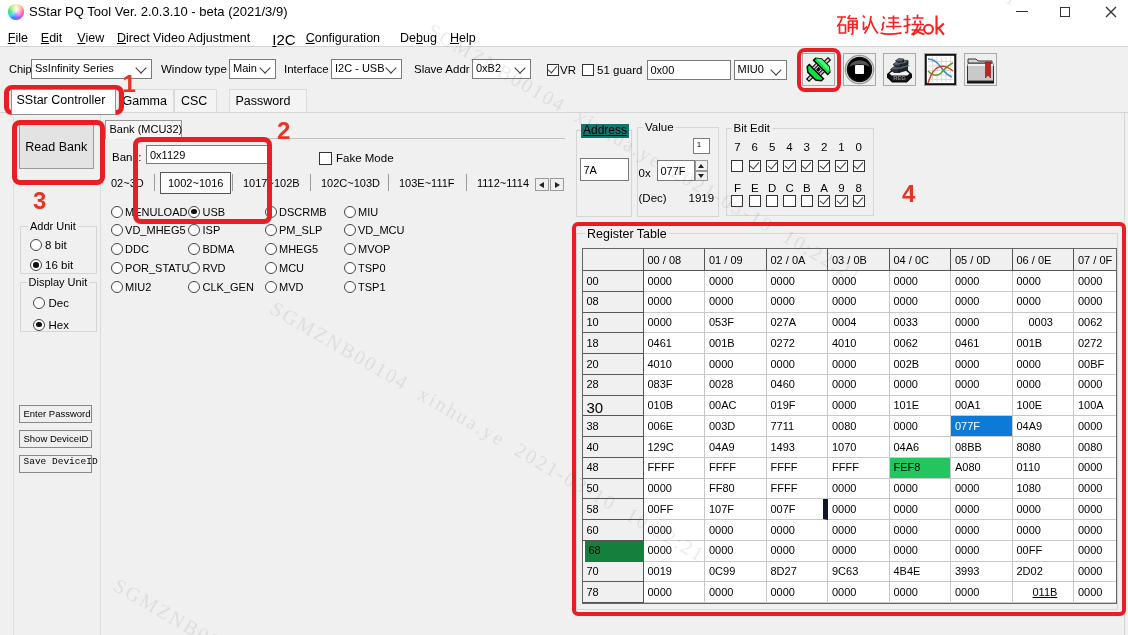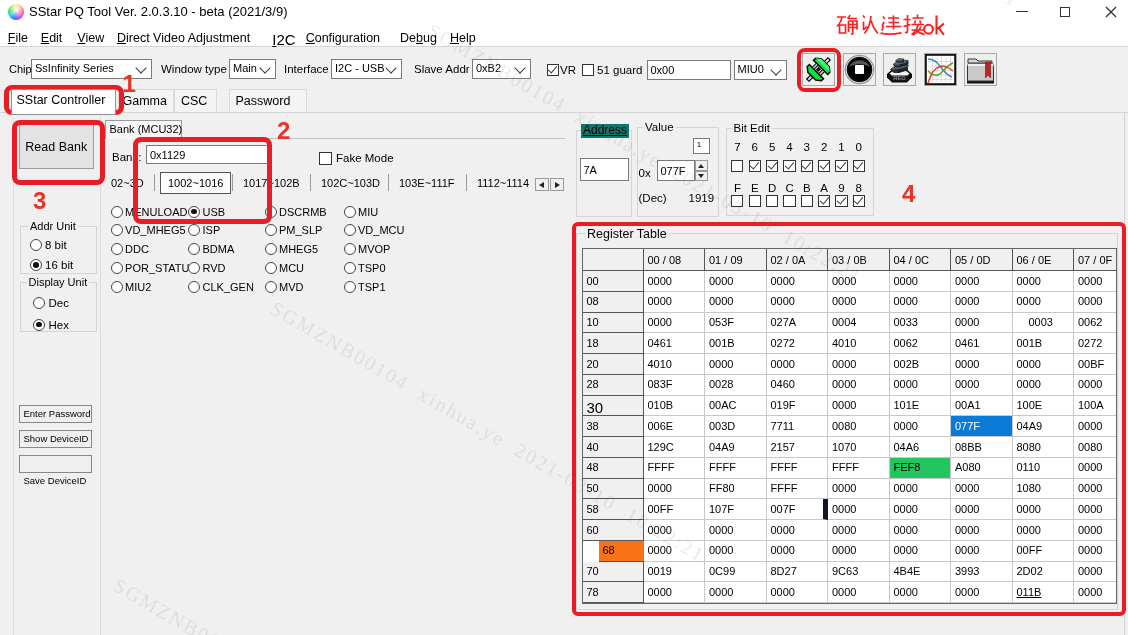--- a/index.html
+++ b/index.html
@@ -149,21 +149,21 @@
 <div style="position:absolute;left:33.0px;top:297.0px;width:12px;height:12px;border:1px solid #444;border-radius:50%;background:#fff;box-sizing:border-box;"></div>
 <div style="position:absolute;left:48.5px;top:297px;font-size:11.5px;color:#000;white-space:pre;">Dec</div>
 <div style="position:absolute;left:33.0px;top:318.5px;width:12px;height:12px;border:1px solid #444;border-radius:50%;background:#fff;box-sizing:border-box;"></div>
 <div style="position:absolute;left:36.2px;top:321.7px;width:5.6px;height:5.6px;border-radius:50%;background:#111;"></div>
 <div style="position:absolute;left:48.5px;top:318.5px;font-size:11.5px;color:#000;white-space:pre;">Hex</div>
 <div style="position:absolute;left:19px;top:404.5px;width:73px;height:18px;background:#efefef;border:1px solid #888;box-sizing:border-box;"></div>
 <div style="position:absolute;left:23.5px;top:409.0px;font-size:9.5px;color:#000;white-space:pre;">Enter Password</div>
 <div style="position:absolute;left:19px;top:429.5px;width:73px;height:18px;background:#efefef;border:1px solid #888;box-sizing:border-box;"></div>
 <div style="position:absolute;left:23.5px;top:434.0px;font-size:9.5px;color:#000;white-space:pre;">Show DeviceID</div>
 <div style="position:absolute;left:19px;top:455px;width:73px;height:18px;background:#efefef;border:1px solid #888;box-sizing:border-box;"></div>
-<div style="position:absolute;left:23.5px;top:476px;font-size:9.5px;color:#000;white-space:pre;">Save DeviceID</div>
+<div style="position:absolute;left:23.5px;top:457px;font-size:9.5px;color:#000;white-space:pre;font-family:Liberation Mono, monospace;">Save DeviceID</div>
 <div style="position:absolute;left:104px;top:138px;width:461px;height:0;border-top:1px solid #c2c2c2;"></div>
 <div style="position:absolute;left:105px;top:120px;width:77px;height:18.5px;background:#f6f6f6;border:1px solid #999;border-bottom:none;box-sizing:border-box;"></div>
 <div style="position:absolute;left:109.5px;top:123px;font-size:11px;color:#000;white-space:pre;">Bank (MCU32)</div>
 <div style="position:absolute;left:112px;top:150.5px;font-size:11.5px;color:#000;white-space:pre;">Bank:</div>
 <div style="position:absolute;left:146px;top:144.5px;width:121.5px;height:19.5px;background:#fff;border:1px solid #7a7a7a;box-sizing:border-box;"></div>
 <div style="position:absolute;left:150px;top:148.5px;font-size:11px;color:#000;white-space:pre;">0x1129</div>
 <div style="position:absolute;left:319px;top:151.5px;width:13px;height:13px;background:#fff;border:1px solid #333;box-sizing:border-box;"></div>
 <div style="position:absolute;left:336px;top:152px;font-size:11.5px;color:#000;white-space:pre;">Fake Mode</div>
 <div style="position:absolute;left:111px;top:177px;font-size:11px;color:#000;white-space:pre;">02~3D</div>
 <div style="position:absolute;left:154px;top:174px;width:0;height:17px;border-left:1px solid #9a9a9a;"></div>
@@ -365,21 +365,21 @@
     <div style="position:absolute;left:122.5px;top:167.25px;width:61.5px;height:20.75px;background:#fff;color:#000;border-right:1px solid #c8c8c8;border-bottom:1px solid #c8c8c8;box-sizing:border-box;font-size:11px;padding-top:3.5px;padding-left:4px;">003D</div>
     <div style="position:absolute;left:184.0px;top:167.25px;width:61.5px;height:20.75px;background:#fff;color:#000;border-right:1px solid #c8c8c8;border-bottom:1px solid #c8c8c8;box-sizing:border-box;font-size:11px;padding-top:3.5px;padding-left:4px;">7711</div>
     <div style="position:absolute;left:245.5px;top:167.25px;width:61.5px;height:20.75px;background:#fff;color:#000;border-right:1px solid #c8c8c8;border-bottom:1px solid #c8c8c8;box-sizing:border-box;font-size:11px;padding-top:3.5px;padding-left:4px;">0080</div>
     <div style="position:absolute;left:307.0px;top:167.25px;width:61.5px;height:20.75px;background:#fff;color:#000;border-right:1px solid #c8c8c8;border-bottom:1px solid #c8c8c8;box-sizing:border-box;font-size:11px;padding-top:3.5px;padding-left:4px;">0000</div>
     <div style="position:absolute;left:368.5px;top:167.25px;width:61.5px;height:20.75px;background:#0c7bd8;color:#fff;border-right:1px solid #c8c8c8;border-bottom:1px solid #c8c8c8;box-sizing:border-box;font-size:11px;padding-top:3.5px;padding-left:4px;">077F</div>
     <div style="position:absolute;left:430.0px;top:167.25px;width:61.5px;height:20.75px;background:#fff;color:#000;border-right:1px solid #c8c8c8;border-bottom:1px solid #c8c8c8;box-sizing:border-box;font-size:11px;padding-top:3.5px;padding-left:4px;">04A9</div>
     <div style="position:absolute;left:491.5px;top:167.25px;width:61.5px;height:20.75px;background:#fff;color:#000;border-right:1px solid #c8c8c8;border-bottom:1px solid #c8c8c8;box-sizing:border-box;font-size:11px;padding-top:3.5px;padding-left:4px;">0000</div>
     <div style="position:absolute;left:0;top:188.0px;width:61px;height:20.75px;background:#f0f0f0;border-right:1px solid #555;border-bottom:1px solid #555;box-sizing:border-box;font-size:11px;padding-top:3.5px;padding-left:4px;">40</div>
     <div style="position:absolute;left:61.0px;top:188.0px;width:61.5px;height:20.75px;background:#fff;color:#000;border-right:1px solid #c8c8c8;border-bottom:1px solid #c8c8c8;box-sizing:border-box;font-size:11px;padding-top:3.5px;padding-left:4px;">129C</div>
     <div style="position:absolute;left:122.5px;top:188.0px;width:61.5px;height:20.75px;background:#fff;color:#000;border-right:1px solid #c8c8c8;border-bottom:1px solid #c8c8c8;box-sizing:border-box;font-size:11px;padding-top:3.5px;padding-left:4px;">04A9</div>
-    <div style="position:absolute;left:184.0px;top:188.0px;width:61.5px;height:20.75px;background:#fff;color:#000;border-right:1px solid #c8c8c8;border-bottom:1px solid #c8c8c8;box-sizing:border-box;font-size:11px;padding-top:3.5px;padding-left:4px;">2157</div>
+    <div style="position:absolute;left:184.0px;top:188.0px;width:61.5px;height:20.75px;background:#fff;color:#000;border-right:1px solid #c8c8c8;border-bottom:1px solid #c8c8c8;box-sizing:border-box;font-size:11px;padding-top:3.5px;padding-left:4px;">1493</div>
     <div style="position:absolute;left:245.5px;top:188.0px;width:61.5px;height:20.75px;background:#fff;color:#000;border-right:1px solid #c8c8c8;border-bottom:1px solid #c8c8c8;box-sizing:border-box;font-size:11px;padding-top:3.5px;padding-left:4px;">1070</div>
     <div style="position:absolute;left:307.0px;top:188.0px;width:61.5px;height:20.75px;background:#fff;color:#000;border-right:1px solid #c8c8c8;border-bottom:1px solid #c8c8c8;box-sizing:border-box;font-size:11px;padding-top:3.5px;padding-left:4px;">04A6</div>
     <div style="position:absolute;left:368.5px;top:188.0px;width:61.5px;height:20.75px;background:#fff;color:#000;border-right:1px solid #c8c8c8;border-bottom:1px solid #c8c8c8;box-sizing:border-box;font-size:11px;padding-top:3.5px;padding-left:4px;">08BB</div>
     <div style="position:absolute;left:430.0px;top:188.0px;width:61.5px;height:20.75px;background:#fff;color:#000;border-right:1px solid #c8c8c8;border-bottom:1px solid #c8c8c8;box-sizing:border-box;font-size:11px;padding-top:3.5px;padding-left:4px;">8080</div>
     <div style="position:absolute;left:491.5px;top:188.0px;width:61.5px;height:20.75px;background:#fff;color:#000;border-right:1px solid #c8c8c8;border-bottom:1px solid #c8c8c8;box-sizing:border-box;font-size:11px;padding-top:3.5px;padding-left:4px;">0080</div>
     <div style="position:absolute;left:0;top:208.75px;width:61px;height:20.75px;background:#f0f0f0;border-right:1px solid #555;border-bottom:1px solid #555;box-sizing:border-box;font-size:11px;padding-top:3.5px;padding-left:4px;">48</div>
     <div style="position:absolute;left:61.0px;top:208.75px;width:61.5px;height:20.75px;background:#fff;color:#000;border-right:1px solid #c8c8c8;border-bottom:1px solid #c8c8c8;box-sizing:border-box;font-size:11px;padding-top:3.5px;padding-left:4px;">FFFF</div>
     <div style="position:absolute;left:122.5px;top:208.75px;width:61.5px;height:20.75px;background:#fff;color:#000;border-right:1px solid #c8c8c8;border-bottom:1px solid #c8c8c8;box-sizing:border-box;font-size:11px;padding-top:3.5px;padding-left:4px;">FFFF</div>
     <div style="position:absolute;left:184.0px;top:208.75px;width:61.5px;height:20.75px;background:#fff;color:#000;border-right:1px solid #c8c8c8;border-bottom:1px solid #c8c8c8;box-sizing:border-box;font-size:11px;padding-top:3.5px;padding-left:4px;">FFFF</div>
     <div style="position:absolute;left:245.5px;top:208.75px;width:61.5px;height:20.75px;background:#fff;color:#000;border-right:1px solid #c8c8c8;border-bottom:1px solid #c8c8c8;box-sizing:border-box;font-size:11px;padding-top:3.5px;padding-left:4px;">FFFF</div>
@@ -407,21 +407,21 @@
     <div style="position:absolute;left:491.5px;top:250.25px;width:61.5px;height:20.75px;background:#fff;color:#000;border-right:1px solid #c8c8c8;border-bottom:1px solid #c8c8c8;box-sizing:border-box;font-size:11px;padding-top:3.5px;padding-left:4px;">0000</div>
     <div style="position:absolute;left:0;top:271.0px;width:61px;height:20.75px;background:#f0f0f0;border-right:1px solid #555;border-bottom:1px solid #555;box-sizing:border-box;font-size:11px;padding-top:3.5px;padding-left:4px;">60</div>
     <div style="position:absolute;left:61.0px;top:271.0px;width:61.5px;height:20.75px;background:#fff;color:#000;border-right:1px solid #c8c8c8;border-bottom:1px solid #c8c8c8;box-sizing:border-box;font-size:11px;padding-top:3.5px;padding-left:4px;">0000</div>
     <div style="position:absolute;left:122.5px;top:271.0px;width:61.5px;height:20.75px;background:#fff;color:#000;border-right:1px solid #c8c8c8;border-bottom:1px solid #c8c8c8;box-sizing:border-box;font-size:11px;padding-top:3.5px;padding-left:4px;">0000</div>
     <div style="position:absolute;left:184.0px;top:271.0px;width:61.5px;height:20.75px;background:#fff;color:#000;border-right:1px solid #c8c8c8;border-bottom:1px solid #c8c8c8;box-sizing:border-box;font-size:11px;padding-top:3.5px;padding-left:4px;">0000</div>
     <div style="position:absolute;left:245.5px;top:271.0px;width:61.5px;height:20.75px;background:#fff;color:#000;border-right:1px solid #c8c8c8;border-bottom:1px solid #c8c8c8;box-sizing:border-box;font-size:11px;padding-top:3.5px;padding-left:4px;">0000</div>
     <div style="position:absolute;left:307.0px;top:271.0px;width:61.5px;height:20.75px;background:#fff;color:#000;border-right:1px solid #c8c8c8;border-bottom:1px solid #c8c8c8;box-sizing:border-box;font-size:11px;padding-top:3.5px;padding-left:4px;">0000</div>
     <div style="position:absolute;left:368.5px;top:271.0px;width:61.5px;height:20.75px;background:#fff;color:#000;border-right:1px solid #c8c8c8;border-bottom:1px solid #c8c8c8;box-sizing:border-box;font-size:11px;padding-top:3.5px;padding-left:4px;">0000</div>
     <div style="position:absolute;left:430.0px;top:271.0px;width:61.5px;height:20.75px;background:#fff;color:#000;border-right:1px solid #c8c8c8;border-bottom:1px solid #c8c8c8;box-sizing:border-box;font-size:11px;padding-top:3.5px;padding-left:4px;">0000</div>
     <div style="position:absolute;left:491.5px;top:271.0px;width:61.5px;height:20.75px;background:#fff;color:#000;border-right:1px solid #c8c8c8;border-bottom:1px solid #c8c8c8;box-sizing:border-box;font-size:11px;padding-top:3.5px;padding-left:4px;">0000</div>
-    <div style="position:absolute;left:16px;top:291.75px;width:61px;height:20.75px;background:#f97316;border-right:1px solid #555;border-bottom:1px solid #555;box-sizing:border-box;font-size:11px;padding-top:3.5px;padding-left:4px;">68</div>
+    <div style="position:absolute;left:2px;top:291.75px;width:61px;height:20.75px;background:#15803d;border-right:1px solid #555;border-bottom:1px solid #555;box-sizing:border-box;font-size:11px;padding-top:3.5px;padding-left:4px;">68</div>
     <div style="position:absolute;left:61.0px;top:291.75px;width:61.5px;height:20.75px;background:#fff;color:#000;border-right:1px solid #c8c8c8;border-bottom:1px solid #c8c8c8;box-sizing:border-box;font-size:11px;padding-top:3.5px;padding-left:4px;">0000</div>
     <div style="position:absolute;left:122.5px;top:291.75px;width:61.5px;height:20.75px;background:#fff;color:#000;border-right:1px solid #c8c8c8;border-bottom:1px solid #c8c8c8;box-sizing:border-box;font-size:11px;padding-top:3.5px;padding-left:4px;">0000</div>
     <div style="position:absolute;left:184.0px;top:291.75px;width:61.5px;height:20.75px;background:#fff;color:#000;border-right:1px solid #c8c8c8;border-bottom:1px solid #c8c8c8;box-sizing:border-box;font-size:11px;padding-top:3.5px;padding-left:4px;">0000</div>
     <div style="position:absolute;left:245.5px;top:291.75px;width:61.5px;height:20.75px;background:#fff;color:#000;border-right:1px solid #c8c8c8;border-bottom:1px solid #c8c8c8;box-sizing:border-box;font-size:11px;padding-top:3.5px;padding-left:4px;">0000</div>
     <div style="position:absolute;left:307.0px;top:291.75px;width:61.5px;height:20.75px;background:#fff;color:#000;border-right:1px solid #c8c8c8;border-bottom:1px solid #c8c8c8;box-sizing:border-box;font-size:11px;padding-top:3.5px;padding-left:4px;">0000</div>
     <div style="position:absolute;left:368.5px;top:291.75px;width:61.5px;height:20.75px;background:#fff;color:#000;border-right:1px solid #c8c8c8;border-bottom:1px solid #c8c8c8;box-sizing:border-box;font-size:11px;padding-top:3.5px;padding-left:4px;">0000</div>
     <div style="position:absolute;left:430.0px;top:291.75px;width:61.5px;height:20.75px;background:#fff;color:#000;border-right:1px solid #c8c8c8;border-bottom:1px solid #c8c8c8;box-sizing:border-box;font-size:11px;padding-top:3.5px;padding-left:4px;">00FF</div>
     <div style="position:absolute;left:491.5px;top:291.75px;width:61.5px;height:20.75px;background:#fff;color:#000;border-right:1px solid #c8c8c8;border-bottom:1px solid #c8c8c8;box-sizing:border-box;font-size:11px;padding-top:3.5px;padding-left:4px;">0000</div>
     <div style="position:absolute;left:0;top:312.5px;width:61px;height:20.75px;background:#f0f0f0;border-right:1px solid #555;border-bottom:1px solid #555;box-sizing:border-box;font-size:11px;padding-top:3.5px;padding-left:4px;">70</div>
     <div style="position:absolute;left:61.0px;top:312.5px;width:61.5px;height:20.75px;background:#fff;color:#000;border-right:1px solid #c8c8c8;border-bottom:1px solid #c8c8c8;box-sizing:border-box;font-size:11px;padding-top:3.5px;padding-left:4px;">0019</div>
@@ -432,20 +432,20 @@
     <div style="position:absolute;left:368.5px;top:312.5px;width:61.5px;height:20.75px;background:#fff;color:#000;border-right:1px solid #c8c8c8;border-bottom:1px solid #c8c8c8;box-sizing:border-box;font-size:11px;padding-top:3.5px;padding-left:4px;">3993</div>
     <div style="position:absolute;left:430.0px;top:312.5px;width:61.5px;height:20.75px;background:#fff;color:#000;border-right:1px solid #c8c8c8;border-bottom:1px solid #c8c8c8;box-sizing:border-box;font-size:11px;padding-top:3.5px;padding-left:4px;">2D02</div>
     <div style="position:absolute;left:491.5px;top:312.5px;width:61.5px;height:20.75px;background:#fff;color:#000;border-right:1px solid #c8c8c8;border-bottom:1px solid #c8c8c8;box-sizing:border-box;font-size:11px;padding-top:3.5px;padding-left:4px;">0000</div>
     <div style="position:absolute;left:0;top:333.25px;width:61px;height:20.75px;background:#f0f0f0;border-right:1px solid #555;border-bottom:1px solid #555;box-sizing:border-box;font-size:11px;padding-top:3.5px;padding-left:4px;">78</div>
     <div style="position:absolute;left:61.0px;top:333.25px;width:61.5px;height:20.75px;background:#fff;color:#000;border-right:1px solid #c8c8c8;border-bottom:1px solid #c8c8c8;box-sizing:border-box;font-size:11px;padding-top:3.5px;padding-left:4px;">0000</div>
     <div style="position:absolute;left:122.5px;top:333.25px;width:61.5px;height:20.75px;background:#fff;color:#000;border-right:1px solid #c8c8c8;border-bottom:1px solid #c8c8c8;box-sizing:border-box;font-size:11px;padding-top:3.5px;padding-left:4px;">0000</div>
     <div style="position:absolute;left:184.0px;top:333.25px;width:61.5px;height:20.75px;background:#fff;color:#000;border-right:1px solid #c8c8c8;border-bottom:1px solid #c8c8c8;box-sizing:border-box;font-size:11px;padding-top:3.5px;padding-left:4px;">0000</div>
     <div style="position:absolute;left:245.5px;top:333.25px;width:61.5px;height:20.75px;background:#fff;color:#000;border-right:1px solid #c8c8c8;border-bottom:1px solid #c8c8c8;box-sizing:border-box;font-size:11px;padding-top:3.5px;padding-left:4px;">0000</div>
     <div style="position:absolute;left:307.0px;top:333.25px;width:61.5px;height:20.75px;background:#fff;color:#000;border-right:1px solid #c8c8c8;border-bottom:1px solid #c8c8c8;box-sizing:border-box;font-size:11px;padding-top:3.5px;padding-left:4px;">0000</div>
     <div style="position:absolute;left:368.5px;top:333.25px;width:61.5px;height:20.75px;background:#fff;color:#000;border-right:1px solid #c8c8c8;border-bottom:1px solid #c8c8c8;box-sizing:border-box;font-size:11px;padding-top:3.5px;padding-left:4px;">0000</div>
-    <div style="position:absolute;left:430.0px;top:333.25px;width:61.5px;height:20.75px;background:#fff;color:#000;border-right:1px solid #c8c8c8;border-bottom:1px solid #c8c8c8;box-sizing:border-box;font-size:11px;padding-top:3.5px;padding-left:4px;text-decoration:underline;">011B</div>
+    <div style="position:absolute;left:430.0px;top:333.25px;width:61.5px;height:20.75px;background:#fff;color:#000;border-right:1px solid #c8c8c8;border-bottom:1px solid #c8c8c8;box-sizing:border-box;font-size:11px;padding-top:3.5px;padding-left:20px;text-decoration:underline;">011B</div>
     <div style="position:absolute;left:491.5px;top:333.25px;width:61.5px;height:20.75px;background:#fff;color:#000;border-right:1px solid #c8c8c8;border-bottom:1px solid #c8c8c8;box-sizing:border-box;font-size:11px;padding-top:3.5px;padding-left:4px;">0000</div>
   </div>
 <div style="position:absolute;left:572px;top:222px;width:553.5px;height:394px;border:4px solid #ea1c24;border-radius:6px;box-sizing:border-box;z-index:50;"></div>
 <div style="position:absolute;left:902px;top:182px;font-size:24px;color:#ea3324;font-weight:bold;z-index:51;line-height:1;">4</div>
 <div class="wm" style="position:absolute;left:592px;top:-258px;font-size:20px;letter-spacing:2.1px;color:rgba(105,105,105,0.135);transform:rotate(30.1deg);transform-origin:0 0;white-space:pre;z-index:90;pointer-events:none;">SGMZNB00104&nbsp;&nbsp;xinhua.ye&nbsp;&nbsp;2021-03-10&nbsp;&nbsp;10:22:21</div>
 <div class="wm" style="position:absolute;left:435px;top:19px;font-size:20px;letter-spacing:2.1px;color:rgba(105,105,105,0.135);transform:rotate(30.1deg);transform-origin:0 0;white-space:pre;z-index:90;pointer-events:none;">SGMZNB00104&nbsp;&nbsp;xinhua.ye&nbsp;&nbsp;2021-03-10&nbsp;&nbsp;10:22:21</div>
 <div class="wm" style="position:absolute;left:278px;top:296.5px;font-size:20px;letter-spacing:2.1px;color:rgba(105,105,105,0.135);transform:rotate(30.1deg);transform-origin:0 0;white-space:pre;z-index:90;pointer-events:none;">SGMZNB00104&nbsp;&nbsp;xinhua.ye&nbsp;&nbsp;2021-03-10&nbsp;&nbsp;10:22:21</div>
 <div class="wm" style="position:absolute;left:121px;top:574px;font-size:20px;letter-spacing:2.1px;color:rgba(105,105,105,0.135);transform:rotate(30.1deg);transform-origin:0 0;white-space:pre;z-index:90;pointer-events:none;">SGMZNB00104&nbsp;&nbsp;xinhua.ye&nbsp;&nbsp;2021-03-10&nbsp;&nbsp;10:22:21</div>
 </body></html>

